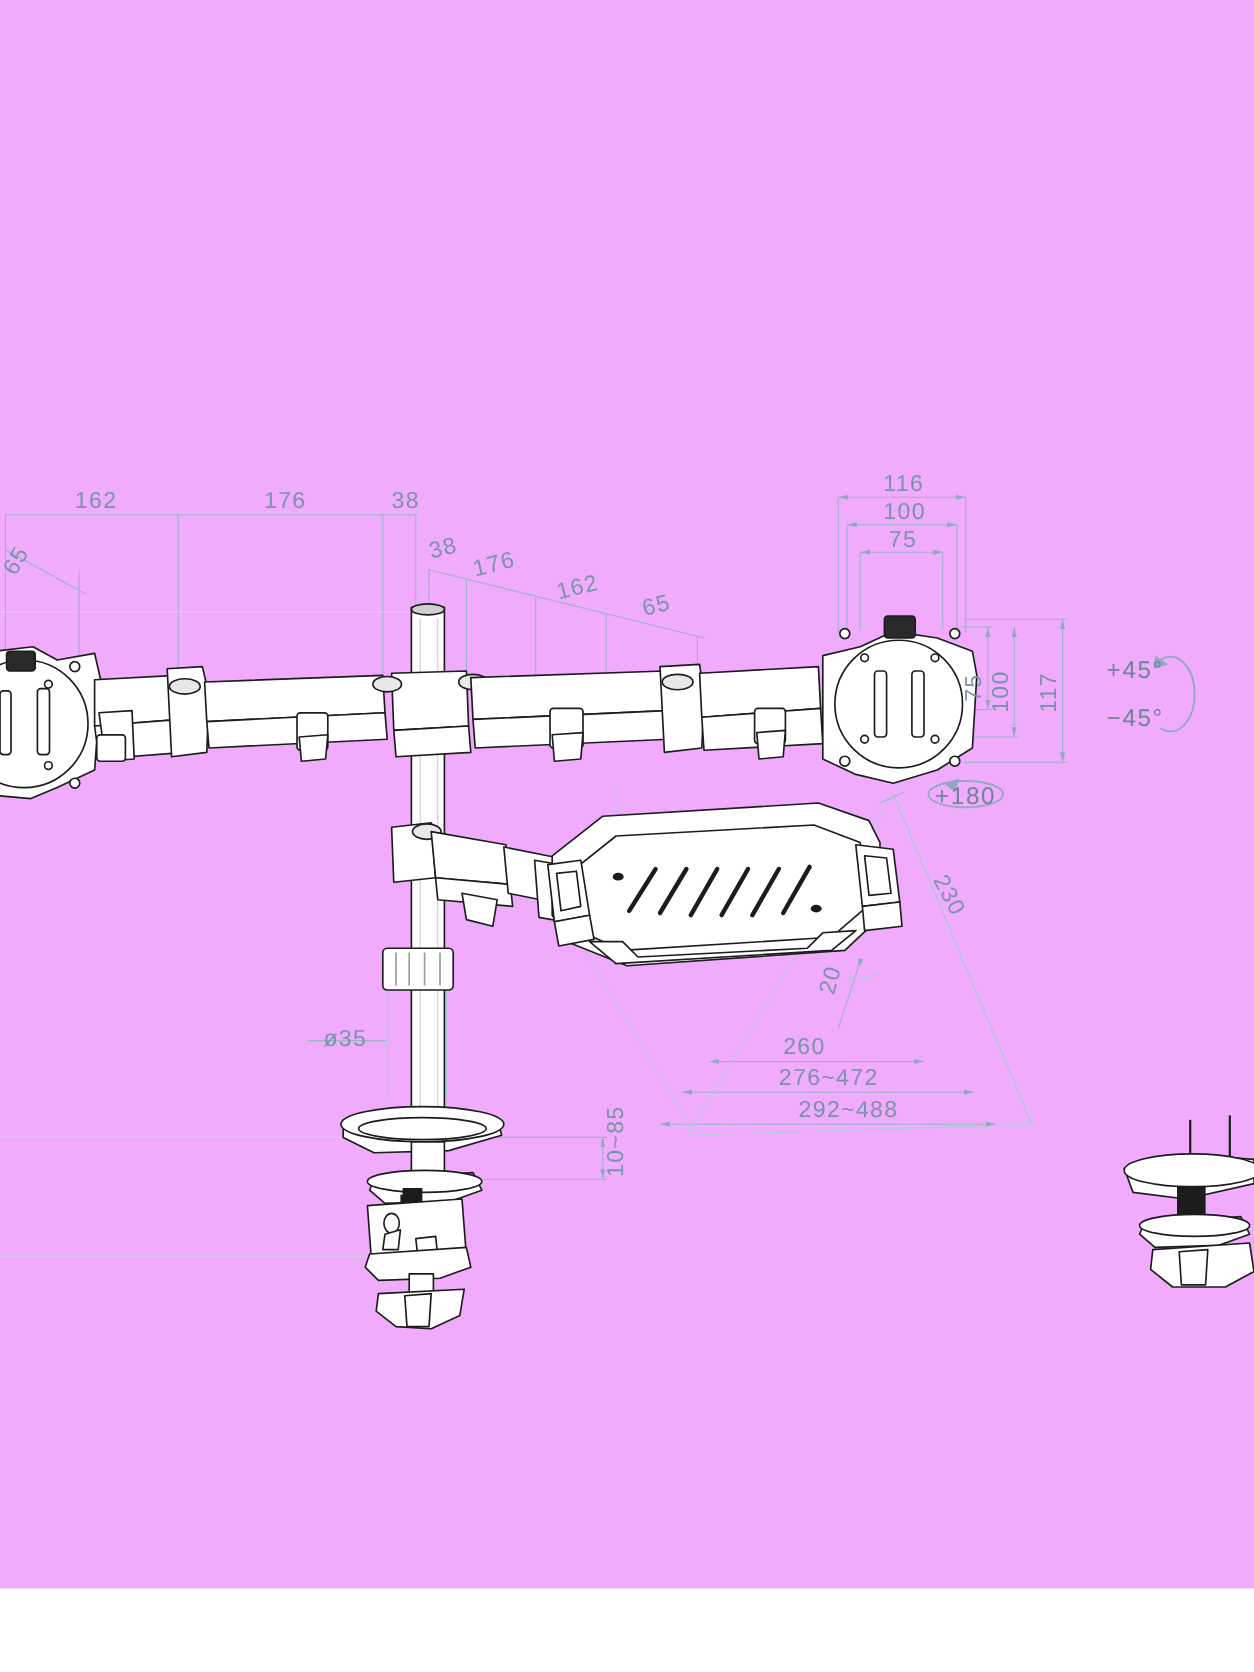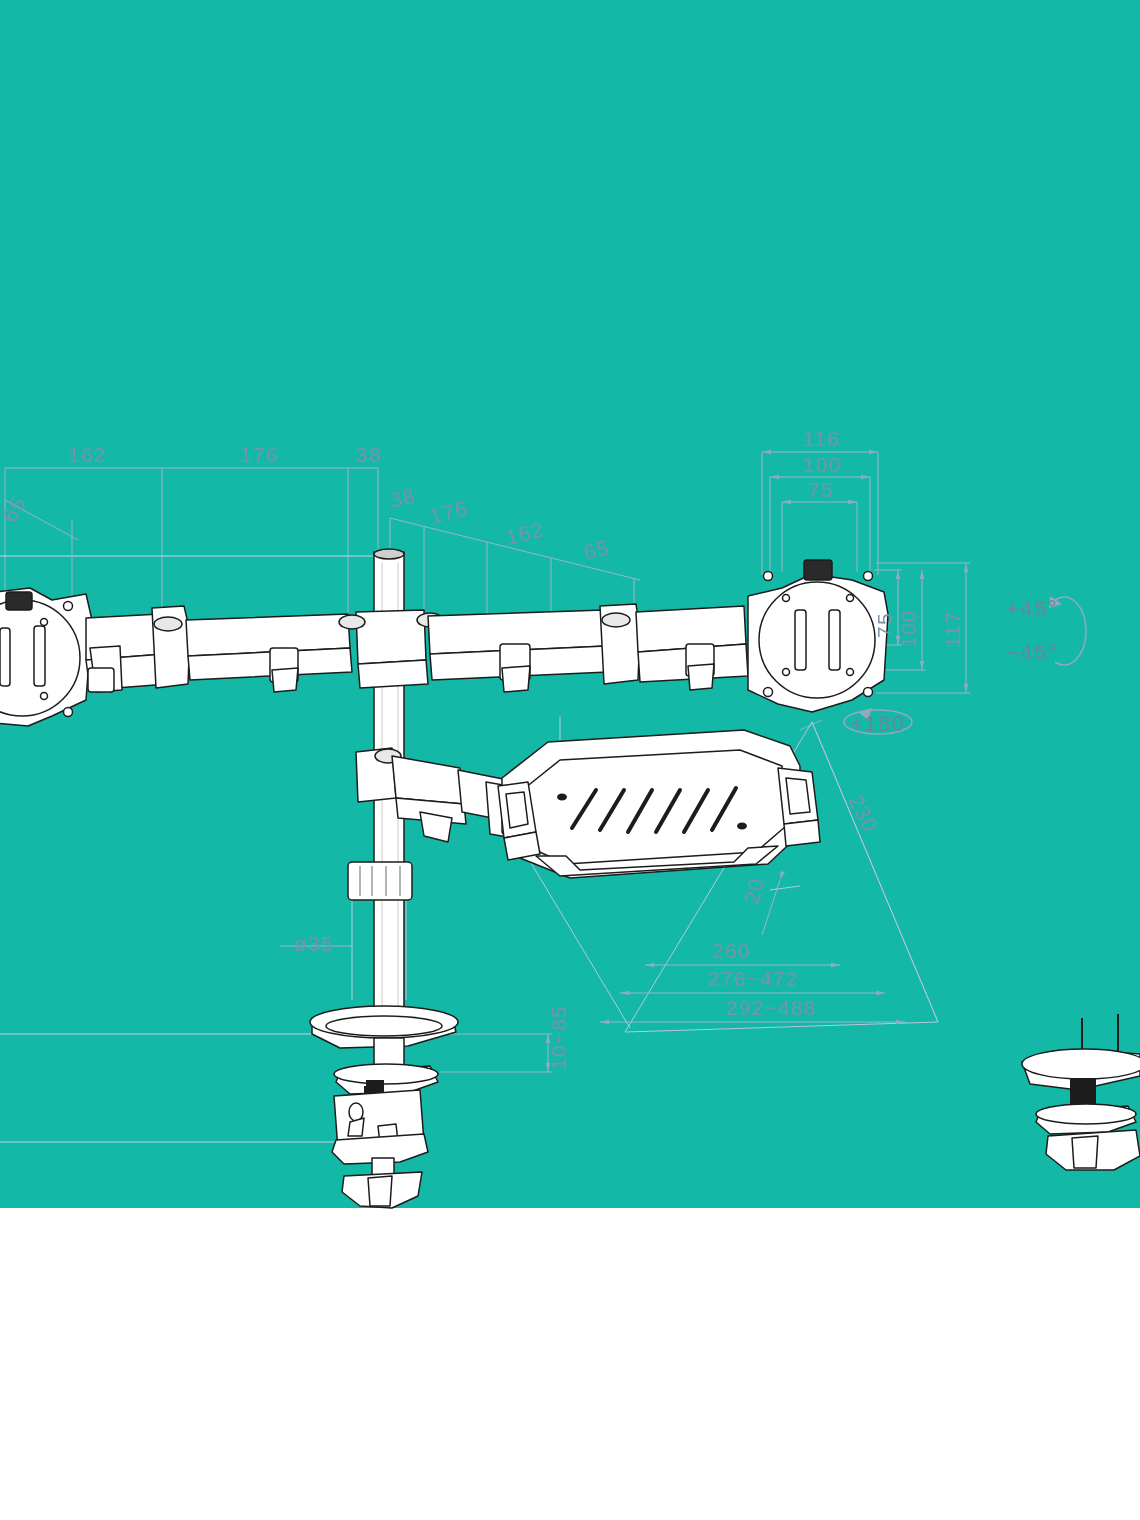--- a/index.html
+++ b/index.html
@@ -10,22 +10,22 @@
   }
   body {
     width: 1140px;
     height: 1520px;
     overflow: hidden;
     font-family: "Liberation Sans", sans-serif;
   }
   #sheet {
     position: relative;
     width: 1140px;
-    height: 1208px;
-    background: #14b8a6;
+    height: 1444px;
+    background: #f0abfc;
   }
   #sheet svg {
     position: absolute;
     top: 0;
     left: 0;
   }
   .dim-text {
     font-family: "Liberation Sans", sans-serif;
     font-size: 21px;
     fill: #7a93a8;

